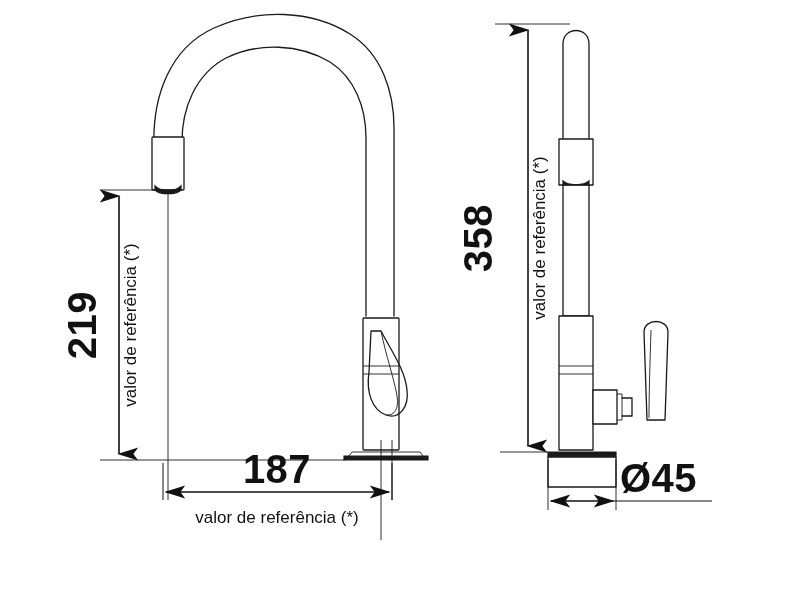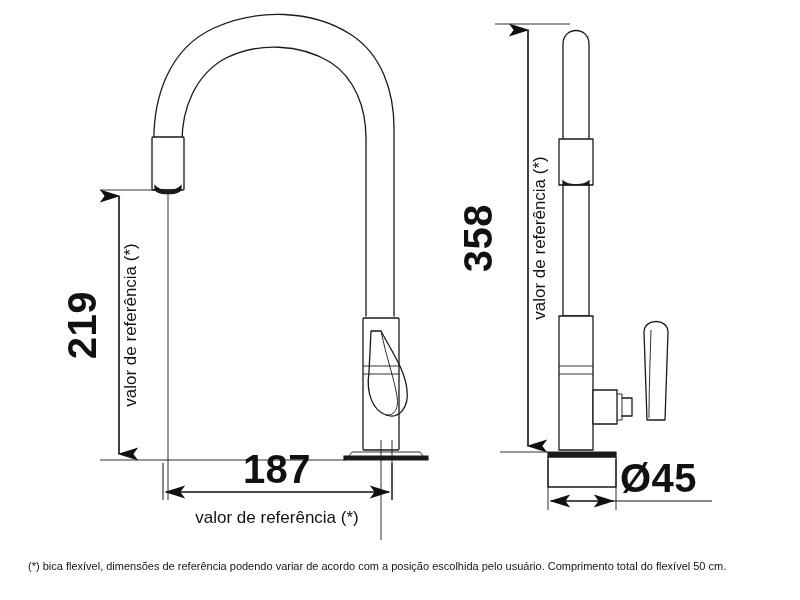--- a/index.html
+++ b/index.html
@@ -198,14 +198,13 @@
       <text class="dim-value" transform="translate(492,238) rotate(-90)" text-anchor="middle">358</text>
       <text class="dim-note" transform="translate(545,238) rotate(-90)" text-anchor="middle">valor de referência (*)</text>
 
       <line class="dimline" x1="551" y1="501" x2="613" y2="501" marker-start="url(#arrLeft)" marker-end="url(#arrRight)"></line>
       <line class="extline" x1="613" y1="501" x2="712" y2="501"></line>
       <text class="dim-value" x="620" y="492" text-anchor="start">Ø45</text>
     </g>
 
   </svg>
 
-  <div class="footnote-text">(*) bica flexível, dimensões de referência podendo variar de acordo com a posição escolhida pelo usuário. Comprimento total do flexível 50 cm.</div>
 </div>
 
 </body></html>

